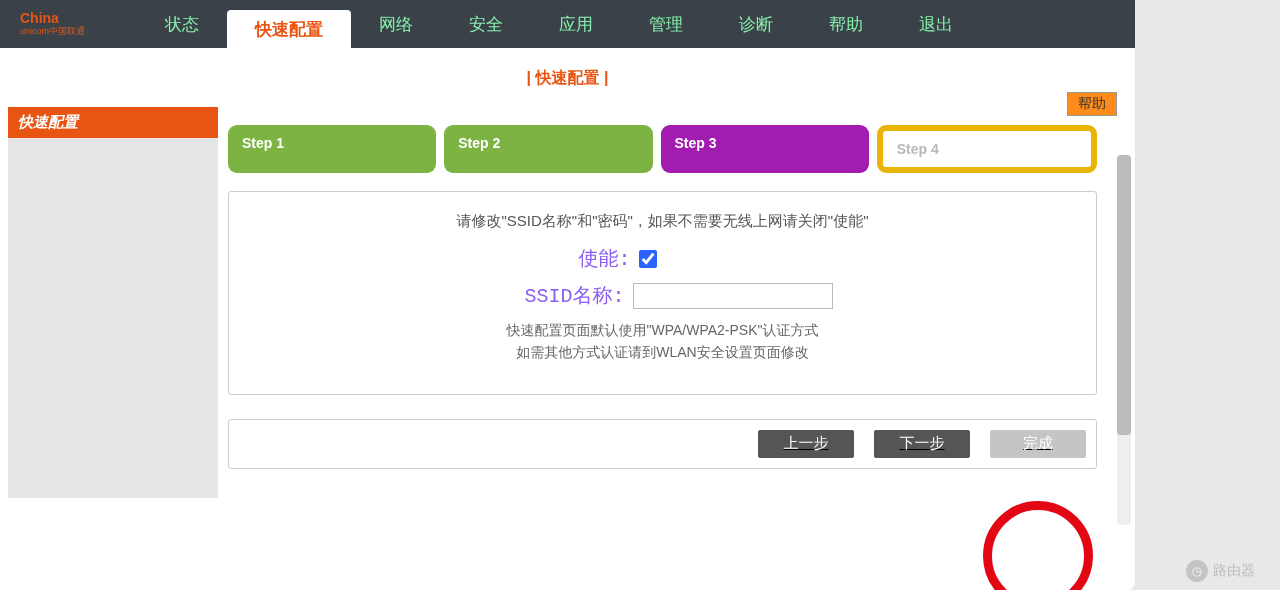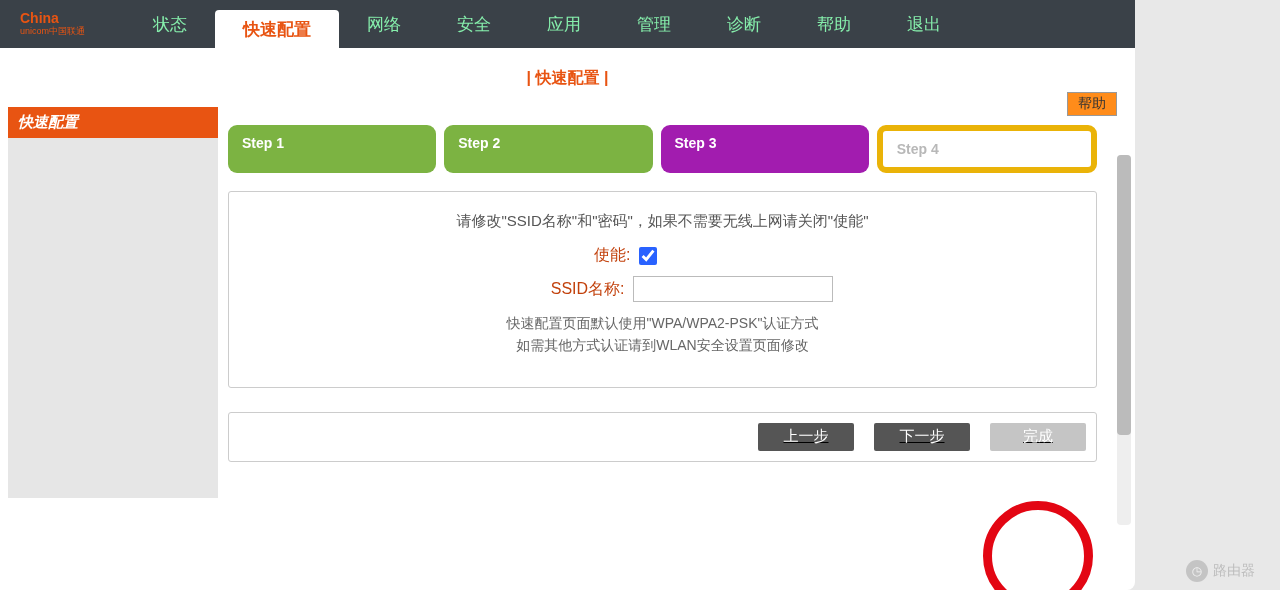--- a/index.html
+++ b/index.html
@@ -2,21 +2,21 @@
 <html><head>
   <meta charset="utf-8">
   <style>
     * { margin: 0; padding: 0; box-sizing: border-box; }
     body { font-family: "Microsoft YaHei", Arial, sans-serif; background: #e8e8e8; width: 1280px; height: 590px; overflow: hidden; }
     
     .page-container { width: 1135px; height: 590px; background: #fff; position: relative; border-radius: 0 0 8px 0; }
     
     
     .top-nav { background: #3a4148; height: 48px; display: flex; align-items: center; padding: 0 10px; }
-    .logo { color: #e85412; font-size: 11px; line-height: 1.1; margin-right: 40px; margin-left: 10px; }
+    .logo { color: #e85412; font-size: 11px; line-height: 1.1; margin-right: 52px; margin-left: 10px; }
     .logo-main { font-weight: bold; font-size: 14px; }
     .logo-sub { font-size: 9px; }
     .nav-item { color: #86efac; font-size: 17px; padding: 0 28px; cursor: pointer; height: 100%; display: flex; align-items: center; }
     .nav-item.active { background: #fff; color: #e85412; font-weight: bold; border-radius: 4px 4px 0 0; height: 38px; margin-top: 10px; padding-top: 0; }
     
     
     .content-wrap { display: flex; padding: 8px; gap: 10px; }
     .page-title-bar { text-align: center; padding: 20px 0 10px; }
     .page-title-text { color: #e85412; font-size: 16px; font-weight: bold; }
     .help-btn { position: absolute; right: 18px; top: 92px; background: #ff8c1a; color: #333; font-size: 14px; padding: 2px 10px; cursor: pointer; border: 1px solid #999; }
@@ -31,21 +31,21 @@
     .steps-row { display: flex; gap: 8px; margin: 18px 0; }
     .step { flex: 1; padding: 10px 14px; font-size: 14px; font-weight: bold; color: #fff; border-radius: 9px; }
     .step.done { background: #7cb342; }
     .step.active { background: #a21caf; }
     .step.pending { background: #fff; color: #b8b8b8; border: 6px solid #eab308; }
     
     
     .form-box { border: 1px solid #ccc; border-radius: 3px; padding: 20px 30px 30px; text-align: center; color: #555; }
     .form-instruction { font-size: 15px; margin-bottom: 14px; }
     .form-row { display: flex; align-items: center; justify-content: center; margin: 10px 0; gap: 8px; }
-    .form-label { text-align: right; width: 170px; font-size: 16px; color: #c2410c; }
+    .form-label { text-align: right; width: 170px; font-size: 20px; color: #8b5cf6; font-family: Liberation Mono, monospace; }
     .form-input { width: 200px; height: 26px; border: 1px solid #bbb; padding: 0 6px; font-size: 14px; }
     .checkbox-input { width: 18px; height: 18px; accent-color: #2962ff; }
     .password-dots { letter-spacing: 1px; font-family: monospace; }
     .eye-icon { font-size: 16px; color: #555; cursor: pointer; }
     .form-note { font-size: 14px; color: #666; line-height: 1.6; margin-top: 10px; }
     .spacer-right { width: 30px; }
     
     
     .button-box { border: 1px solid #ccc; border-radius: 3px; padding: 10px; margin-top: 24px; display: flex; justify-content: flex-end; gap: 20px; text-decoration: underline; }
     .action-btn { width: 96px; height: 28px; border: none; color: #fff; font-size: 15px; cursor: pointer; border-radius: 2px; }

